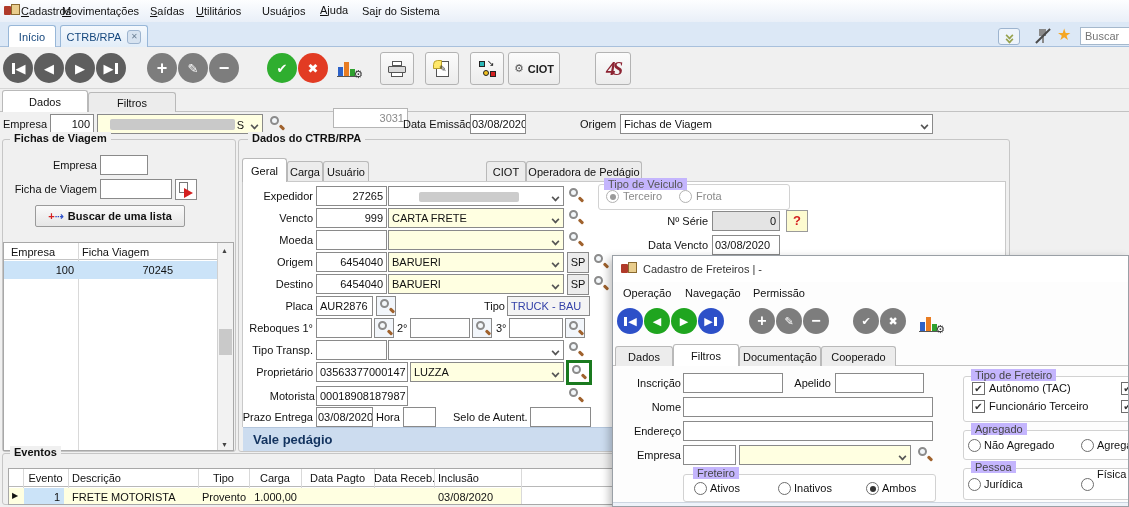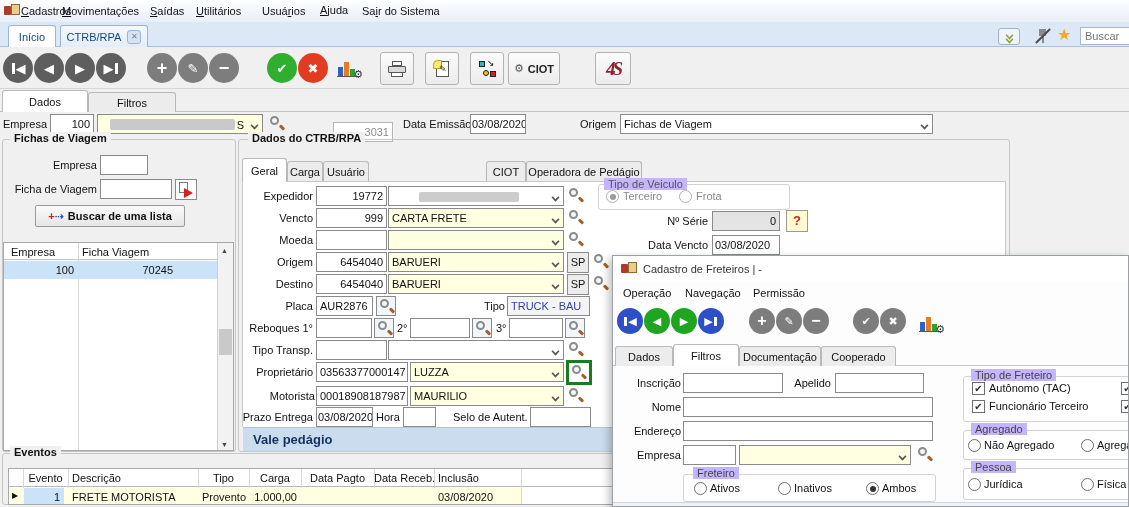--- a/index.html
+++ b/index.html
@@ -166,21 +166,21 @@
   <div class="inp yel combo" style="left:97px;top:114px;width:166px">
     <span class="abs" style="left:12px;top:4px;width:125px;height:11px;background:#c9c9c9;border-radius:2px"></span>
     <span class="abs" style="right:18px;top:1px">S</span>
     <span class="chev"></span>
   </div>
   <span class="mag" style="left:268px;top:115px">
       <i></i>
       <u></u>
     </span>
   <span class="lbl" style="left:288px;top:126px">Número</span>
-  <div class="inp ra" style="left:333px;top:122px;width:60px;border-color:#b5b5b5;color:#8a8a8a">3031</div>
+  <div class="inp ra" style="left:333px;top:108px;width:75px;border-color:#b5b5b5;color:#8a8a8a">3031</div>
   <span class="lbl" style="left:403px;top:114px">Data Emissão</span>
   <div class="inp" style="left:470px;top:114px;width:56px;padding:0 1px">03/08/2020</div>
   <span class="lbl" style="left:580px;top:114px">Origem</span>
   <div class="inp combo" style="left:620px;top:114px;width:313px">
     <span>Fichas de Viagem</span>
     <span class="chev"></span>
   </div>
 
   <div class="grp" style="left:2px;top:139px;width:234px;height:313px"></div>
   <span class="gtitle" style="left:10px;top:132px">Fichas de Viagem</span>
@@ -229,21 +229,21 @@
   <div class="tab" style="left:486px;top:161px;width:40px;height:21px">
       <span>CIOT</span>
     </div>
   <div class="tab" style="left:526px;top:161px;width:116px;height:21px">
       <span>Operadora de Pedágio</span>
     </div>
 
   <div class="abs" style="left:242px;top:181px;width:764px;height:246px;background:#fff;border:1px solid #c9c9c9;border-bottom:none"></div>
 
   <span class="lbl r" style="left:215px;top:186px;width:98px">Expedidor</span>
-  <div class="inp ra" style="left:316px;top:186px;width:71px">19772</div>
+  <div class="inp ra" style="left:316px;top:186px;width:71px">27265</div>
   <div class="inp combo" style="left:388px;top:186px;width:176px">
     <span class="abs" style="left:30px;top:5px;width:100px;height:10px;background:#cccccc;border-radius:2px"></span>
     <span class="chev"></span>
   </div>
   <span class="mag" style="left:567px;top:187px">
       <i></i>
       <u></u>
     </span>
 
   <span class="lbl r" style="left:215px;top:208px;width:98px">Vencto</span>
@@ -333,21 +333,20 @@
   <div class="inp yel combo" style="left:410px;top:362px;width:154px"><span>LUZZA</span><span class="chev"></span></div>
   <div class="abs" style="left:566px;top:360px;width:26px;height:25px;border:3px solid #1a7a1f;background:#fff">
       <span class="mag" style="left:1px;top:1px">
         <i></i>
         <u></u>
       </span>
     </div>
 
   <span class="lbl r" style="left:217px;top:386px;width:98px">Motorista</span>
   <div class="inp" style="left:316px;top:386px;width:92px">00018908187987</div>
-  <div class="inp yel combo" style="left:410px;top:386px;width:154px"><span>MAURILIO</span><span class="chev"></span></div>
   <span class="mag" style="left:567px;top:387px">
       <i></i>
       <u></u>
     </span>
 
   <span class="lbl r" style="left:215px;top:407px;width:98px">Prazo Entrega</span>
   <div class="inp" style="left:316px;top:407px;width:57px;padding:0 1px">03/08/2020</div>
   <span class="lbl" style="left:376px;top:407px">Hora</span>
   <div class="inp" style="left:403px;top:407px;width:33px"></div>
   <span class="lbl" style="left:453px;top:407px">Selo de Autent.</span>
@@ -514,18 +513,18 @@
     <span class="rad" style="left:355px;top:183px"></span>
     <span class="lbl" style="left:371px;top:179px">Não Agregado</span>
     <span class="rad" style="left:468px;top:183px"></span>
     <span class="lbl" style="left:484px;top:179px">Agregado</span>
 
     <div class="grp" style="left:350px;top:212px;width:175px;height:32px;border-color:#d2d2d2;background:#fff"></div>
     <span class="gtitle w" style="left:358px;top:205px;color:#444">Pessoa</span>
     <span class="rad" style="left:355px;top:222px"></span>
     <span class="lbl" style="left:371px;top:218px">Jurídica</span>
     <span class="rad" style="left:468px;top:222px"></span>
-    <span class="lbl" style="left:484px;top:218px">Física</span>
+    <span class="lbl" style="left:484px;top:208px">Física</span>
 
     <div class="abs" style="left:0;top:246px;width:517px;height:6px;background:#eef3fa;border-top:1px solid #cdd6e2"></div>
   </div>
 
 </div>
 
 </body></html>

